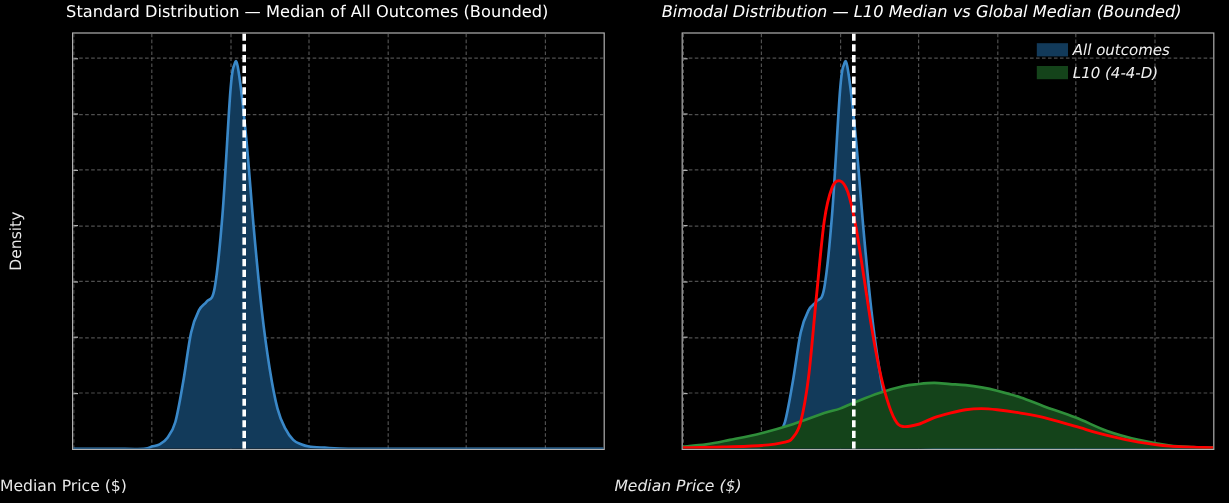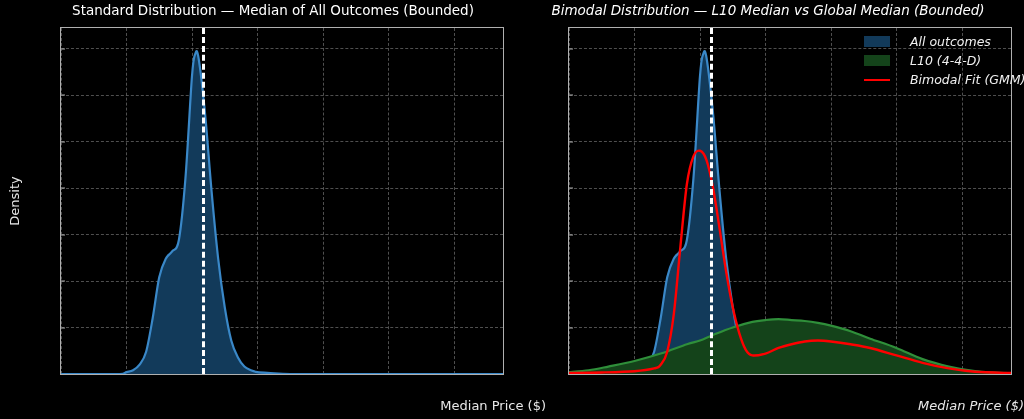--- a/index.html
+++ b/index.html
@@ -18,21 +18,21 @@
     position: relative;
     width: 1024px;
     height: 419px;
     background: #000000;
   }
   .panel {
     position: absolute;
     top: 0;
     height: 419px;
   }
-  #panel-left  { left: 0;   width: 512px; padding-left: 34px; }
+  #panel-left  { left: 0;   width: 512px; }
   #panel-right { left: 512px; width: 512px; font-style: italic; }
 
   .panel-title {
     position: absolute;
     top: 2px;
     left: 0;
     width: 100%;
     text-align: center;
     font-size: 13.5px;
     color: #ffffff;
@@ -117,21 +117,21 @@
     height: 4px;
     width: 0;
     border-left: 1px solid #b0b0b0;
   }
 
   .xlabel {
     position: absolute;
     top: 398px;
     left: 0;
     width: 100%;
-    text-align: right;
+    text-align: left;
     font-size: 13px;
     color: #e8e8e8;
   }
   .ylabel {
     position: absolute;
     top: 201px;
     font-size: 13px;
     color: #e8e8e8;
     transform: translate(-50%, -50%) rotate(-90deg);
     white-space: nowrap;
@@ -144,21 +144,21 @@
     top: 33px;
     left: 352px;
     display: flex;
     flex-direction: column;
     gap: 2px;
     z-index: 5;
   }
   .legend-row {
     display: flex;
     align-items: center;
-    gap: 20px;
+    gap: 4px;
     height: 17px;
   }
   .legend-swatch {
     width: 26px;
     height: 11px;
     flex: 0 0 auto;
   }
   .legend-swatch.line {
     height: 0;
     border-top: 2.5px solid #ff0000;
@@ -269,22 +269,18 @@
     <div class="legend" id="legend-bimodal">
 
     <div class="legend-row">
           <span class="legend-swatch" style="background: rgb(18, 58, 90);"></span>
           <span class="legend-label">All outcomes</span>
         </div>
         <div class="legend-row">
           <span class="legend-swatch" style="background: rgb(20, 67, 26);"></span>
           <span class="legend-label">L10 (4-4-D)</span>
         </div>
-        <div class="legend-row">
-          <span class="legend-swatch line" style="border-top-color: rgb(255, 0, 0);"></span>
-          <span class="legend-label">Bimodal Fit (GMM)</span>
-        </div>
       </div>
 
     <div class="xlabel">Median Price ($)</div>
   </div>
 
 </div>
 
 </body></html>

